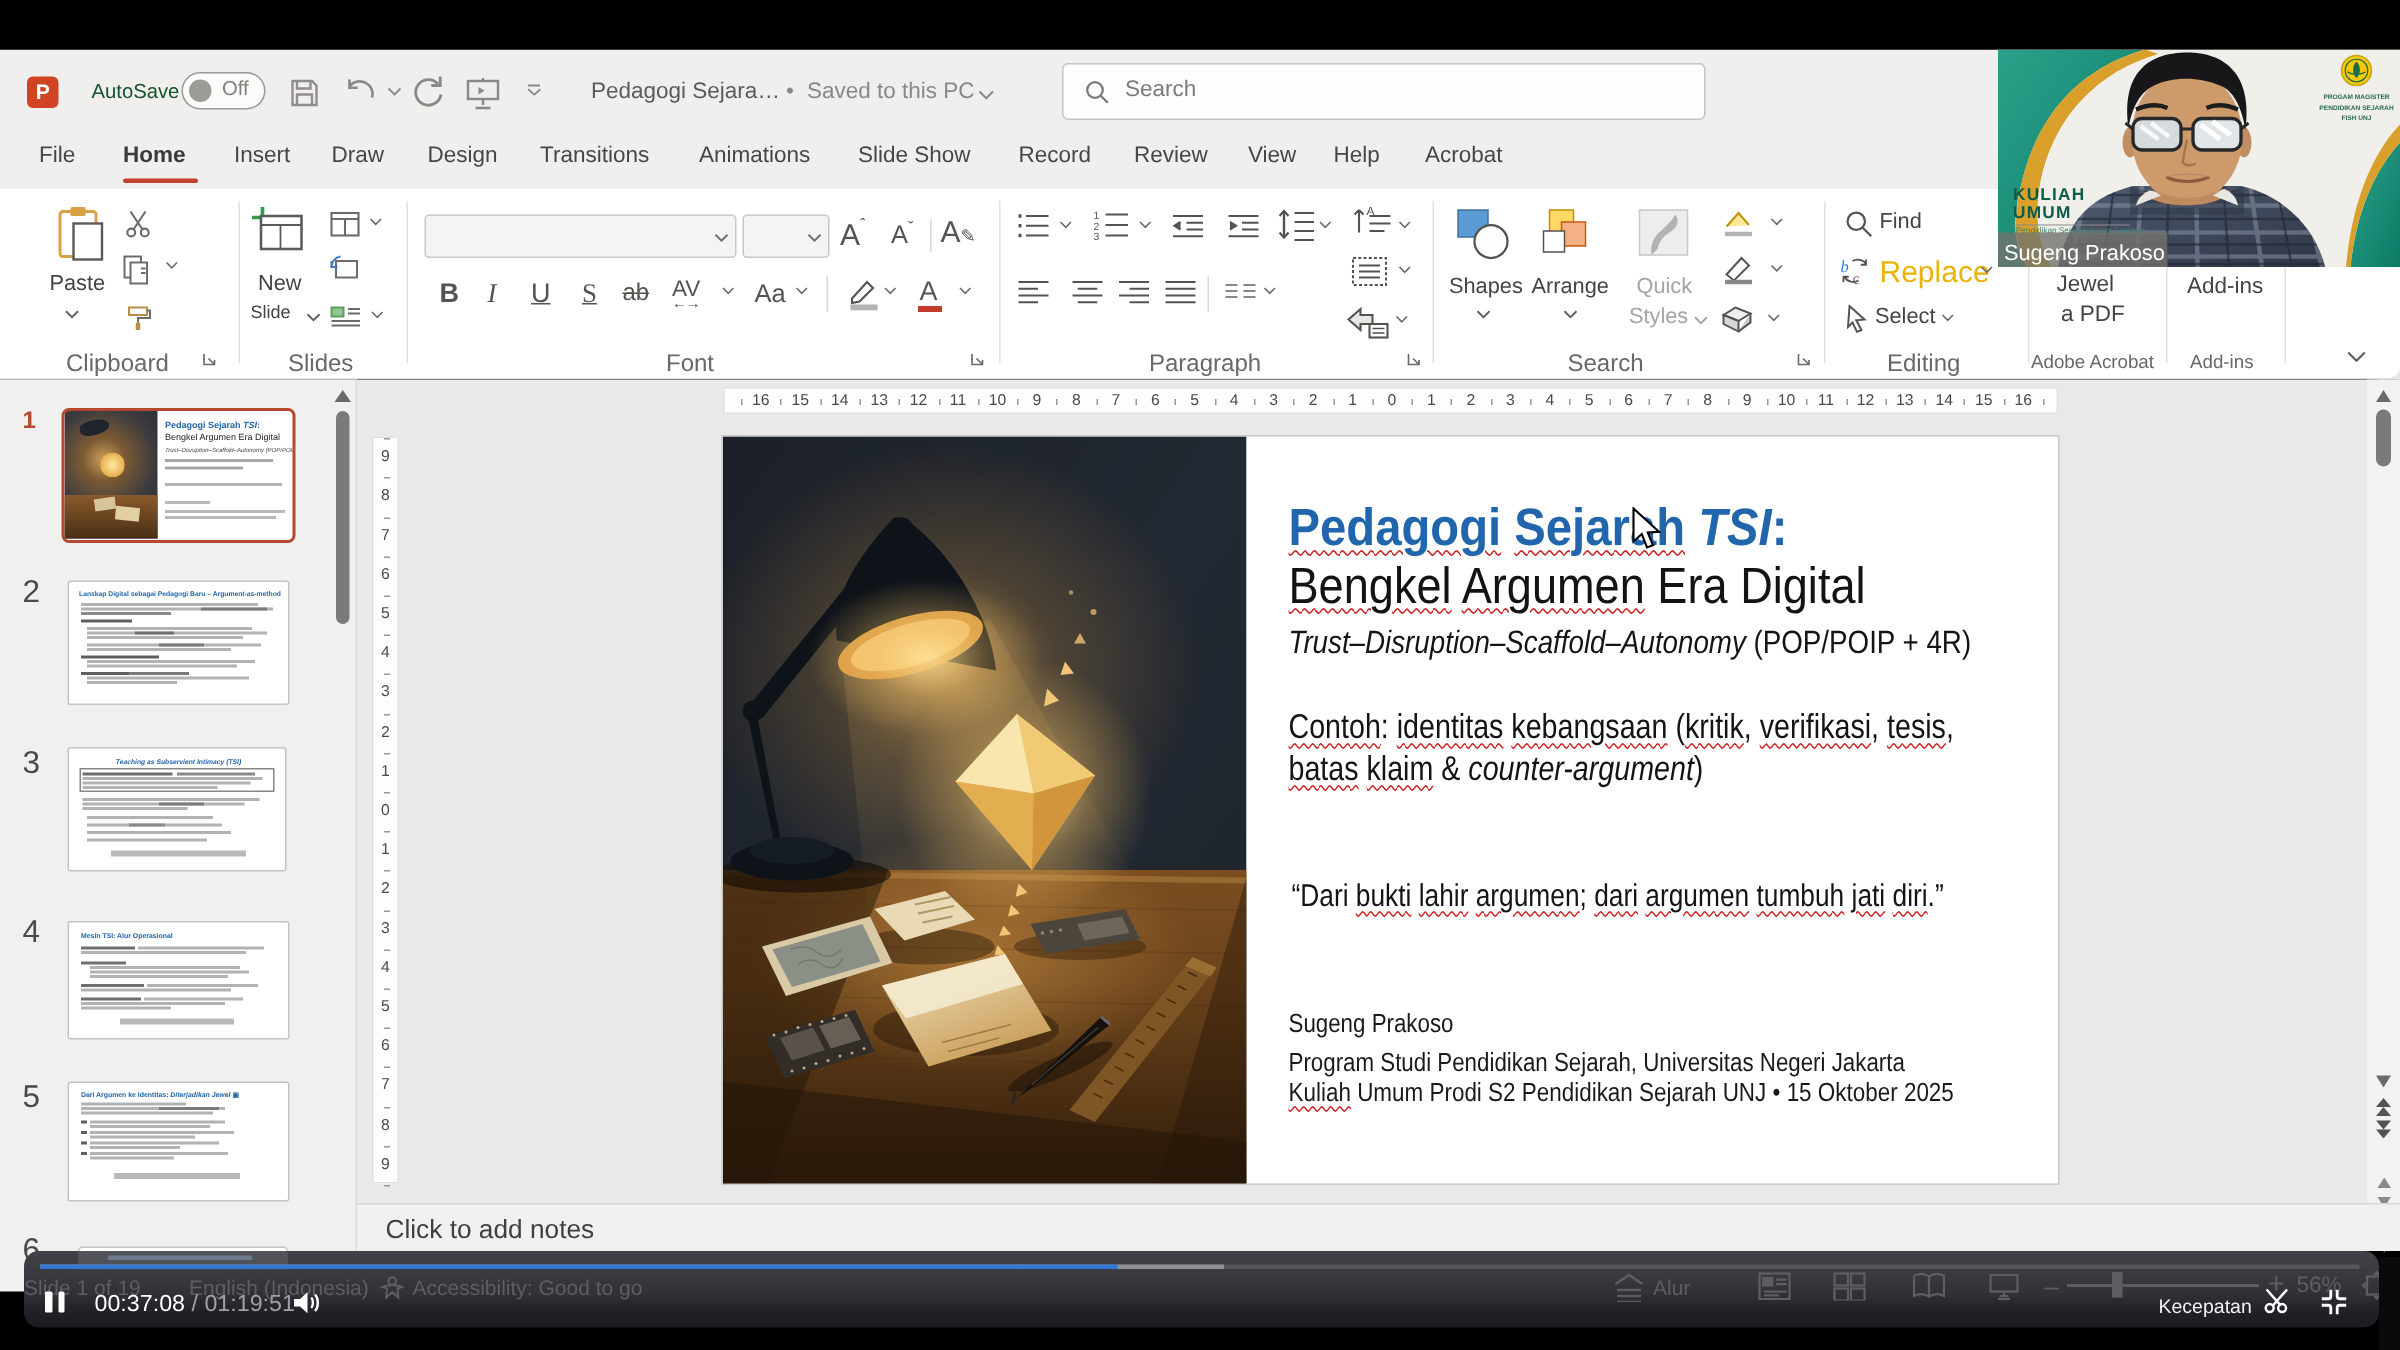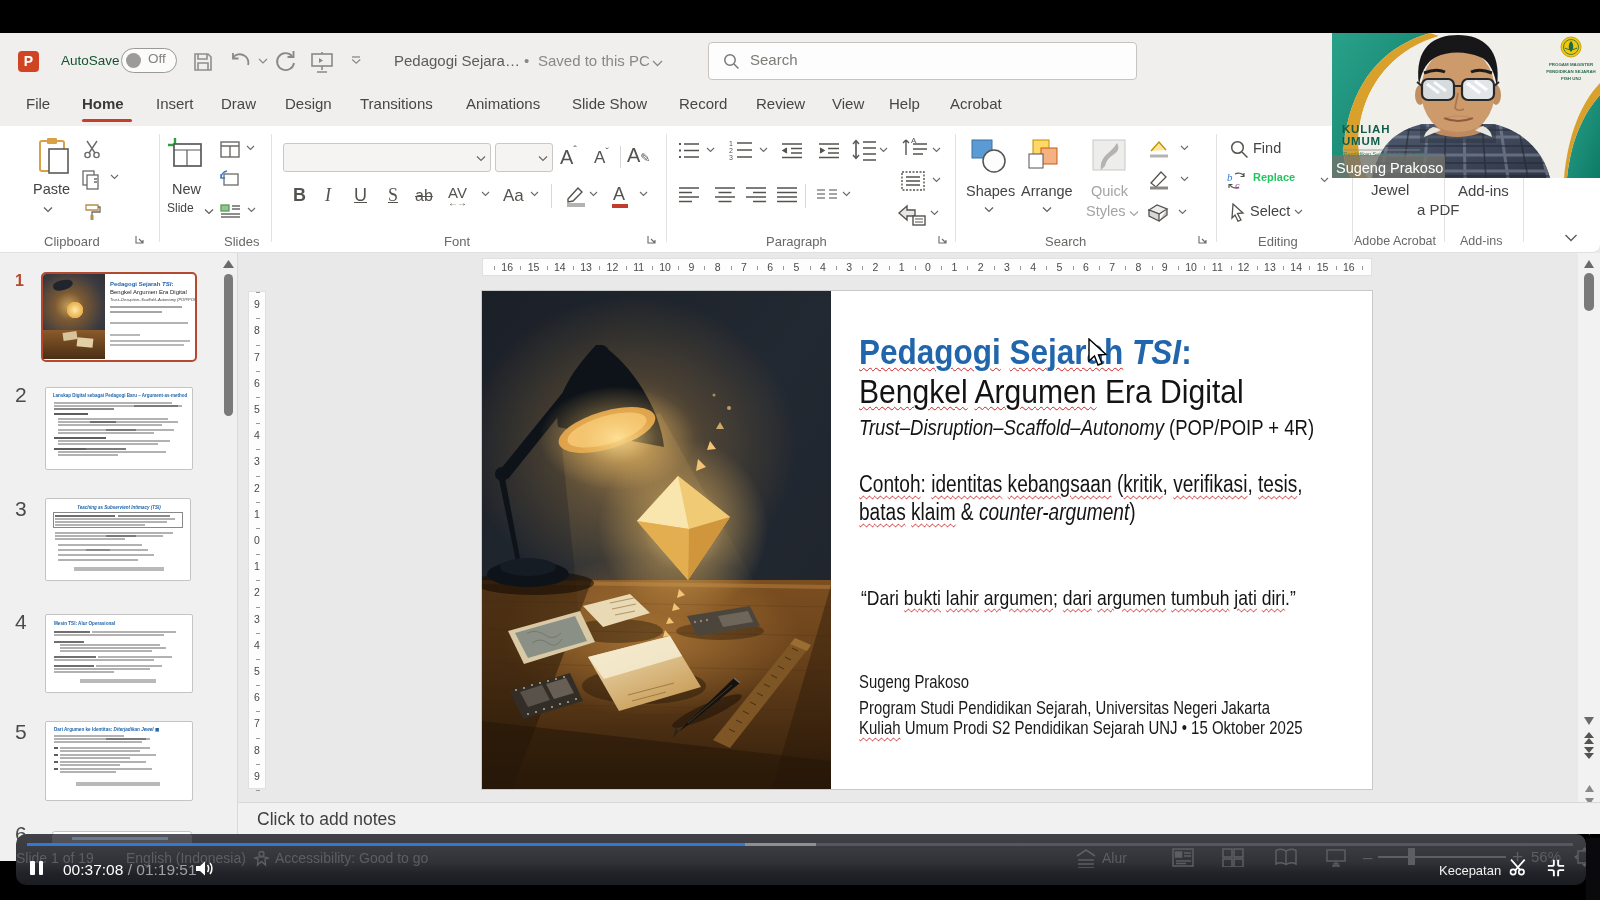--- a/index.html
+++ b/index.html
@@ -6,21 +6,21 @@
   html,body { width:1600px; height:900px; background:#000; overflow:hidden;
     font-family:"Liberation Sans", sans-serif; }
   .abs { position:absolute; white-space:nowrap; }
   #stage { position:relative; width:1600px; height:900px; background:#000; }
   
   #titlebar { position:absolute; left:0; top:33px; width:1600px; height:55px; background:#f0efee; }
   #tabrow { position:absolute; left:0; top:88px; width:1600px; height:38px; background:#f0efee; }
   .tab { position:absolute; white-space:nowrap; top:7px; font-size:15px; color:#474645; }
   #ribbon { position:absolute; left:0; top:126px; width:1600px; height:127px; background:#fff;
     border-bottom:1px solid #e0e0e0; border-radius:0 0 8px 0; }
-  .glabel { position:absolute; white-space:nowrap; font-size:13px; color:#6a6865; }
+  .glabel { position:absolute; white-space:nowrap; font-size:16px; color:#6a6865; }
   .gsep { position:absolute; top:8px; width:1px; height:108px; background:#e3e2e1; }
   .launcher { position:absolute; width:9px; height:9px; }
   #workspace { position:absolute; left:0; top:253px; width:1600px; height:549px; background:#e9e9e9; }
   #leftpanel { position:absolute; left:0; top:0; width:238px; height:608px; background:#f0f0f0; border-right:1px solid #d9d9d9; }
   #notesbar { position:absolute; left:238px; top:802px; width:1362px; height:32px; background:#f1f1f1; border-top:1px solid #d8d8d8; }
   .thumb { position:absolute; background:#fff; border:1px solid #c4c4c4; border-radius:2px; }
   #slide { position:absolute; left:482px; top:291px; width:890px; height:498px; background:#fff;
     outline:1px solid #c9c9c9; }
   .sqw { text-decoration:underline; text-decoration-style:wavy; text-decoration-color:#cc2222;
     text-decoration-thickness:0.9px; text-underline-offset:3px; }
@@ -155,21 +155,21 @@
         <path d="M7 1 a7 7 0 0 0 -6 7" stroke="#3a79c4"></path>
         <path d="M1 4 l0 4 l4 0" stroke="#3a79c4"></path>
   </svg>
   <svg class="abs" style="left:220px;top:203px" width="21" height="17" viewBox="0 0 21 17" fill="none" stroke="#6c6a68" stroke-width="1.3">
     <rect x="1" y="2" width="8" height="6" fill="#8fc78f" stroke="#5b9b5b"></rect>
         <path d="M12 3 h8 M12 6 h8 M1 11 h19 M1 14 h19"></path>
   </svg>
   <svg class="abs" style="left:247px;top:207px" width="9" height="7" viewBox="0 0 9 7" fill="none" stroke="#6c6a68" stroke-width="1.1">
         <path d="M1 1 l3.5 3.5 L8 1"></path>
       </svg>
-  <div class="glabel" style="left:192px;top:234px;margin-left:32px;">Slides</div>
+  <div class="glabel" style="left:192px;top:234px;">Slides</div>
   <div class="gsep" style="left:271px;top:134px;"></div>
 
   <div class="abs" style="left:283px;top:143px;width:208px;height:29px;background:#f5f4f3;border:1px solid #c9c8c6;border-radius:3px;">
     <svg class="abs" style="left:192px;top:11px" width="10" height="8" viewBox="0 0 10 8" fill="none" stroke="#6c6a68" stroke-width="1.2">
           <path d="M1 1.5 l4 4 l4 -4"></path>
         </svg>
   </div>
   <div class="abs" style="left:495px;top:143px;width:58px;height:29px;background:#f5f4f3;border:1px solid #c9c8c6;border-radius:3px;">
     <svg class="abs" style="left:42px;top:11px" width="10" height="8" viewBox="0 0 10 8" fill="none" stroke="#6c6a68" stroke-width="1.2">
           <path d="M1 1.5 l4 4 l4 -4"></path>
@@ -350,38 +350,38 @@
   <svg class="abs" style="left:1230px;top:140px" width="19" height="19" viewBox="0 0 19 19" fill="none" stroke="#55534f" stroke-width="1.5">
     <circle cx="7.5" cy="7.5" r="5.8"></circle>
         <path d="M12 12 l5.5 5.5"></path>
   </svg>
   <div class="abs" style="left:1253px;top:140px;font-size:14.5px;color:#444;">Find</div>
   <svg class="abs" style="left:1227px;top:171px" width="22" height="20" viewBox="0 0 22 20" fill="none">
     <text x="0" y="10" font-size="11" fill="#2f7ad3" font-style="italic" font-family="Liberation Serif">b</text>
     <text x="8" y="18" font-size="11" fill="#b05ba8" font-family="Liberation Serif">c</text>
     <path d="M8 3 a6 5 0 0 1 9 2 M17 2 v3.5 h-3.5 M12 16 a6 5 0 0 1 -9 -2 M2 17 v-3.5 h3.5" stroke="#55534f" stroke-width="1.2" fill="none"></path>
   </svg>
-  <div class="abs" style="left:1253px;top:171px;font-size:11px;color:#22c55e;font-weight:bold;">Replace</div>
+  <div class="abs" style="left:1253px;top:171px;font-size:20px;color:#eab308;">Replace</div>
   <svg class="abs" style="left:1320px;top:177px" width="9" height="7" viewBox="0 0 9 7" fill="none" stroke="#6c6a68" stroke-width="1.1">
         <path d="M1 1 l3.5 3.5 L8 1"></path>
       </svg>
   <svg class="abs" style="left:1230px;top:203px" width="17" height="19" viewBox="0 0 17 19" fill="none" stroke="#55534f" stroke-width="1.3">
     <path d="M3 1 L13 10 l-5.5 0.5 L11 17 l-3 1.2 L5 12 L2 15 z" fill="#fff"></path>
   </svg>
   <div class="abs" style="left:1250px;top:203px;font-size:14.5px;color:#444;">Select</div>
   <svg class="abs" style="left:1294px;top:209px" width="9" height="7" viewBox="0 0 9 7" fill="none" stroke="#6c6a68" stroke-width="1.1">
         <path d="M1 1 l3.5 3.5 L8 1"></path>
       </svg>
   <div class="glabel" style="left:1258px;top:234px;">Editing</div>
 
   <div class="gsep" style="left:1352px;top:134px;"></div>
   <div class="gsep" style="left:1444px;top:134px;"></div>
   <div class="gsep" style="left:1523px;top:134px;"></div>
   <div class="abs" style="left:1371px;top:181px;font-size:15px;color:#444;">Jewel</div>
-  <div class="abs" style="left:1417px;top:201px;font-size:15px;color:#444;">a PDF</div>
+  <div class="abs" style="left:1374px;top:201px;font-size:15px;color:#444;">a PDF</div>
   <div class="abs" style="left:1458px;top:182px;font-size:15px;color:#444;">Add-ins</div>
   <div class="glabel" style="left:1354px;top:234px;font-size:12.5px;">Adobe Acrobat</div>
   <div class="glabel" style="left:1460px;top:234px;font-size:12.5px;">Add-ins</div>
   <svg class="abs" style="left:1564px;top:233px" width="14" height="11" viewBox="0 0 14 11" fill="none" stroke="#5f5d5b" stroke-width="1.4">
         <path d="M1.5 2 l5.5 5.5 L12.5 2"></path>
       </svg>
 </div>
 <div id="workspace"></div>
 <div id="leftpanel" style="left:0;top:253px;position:absolute;"></div>
 <div class="abs" style="left:224px;top:274px;width:9px;height:142px;background:#7a7a7a;border-radius:5px;"></div>

